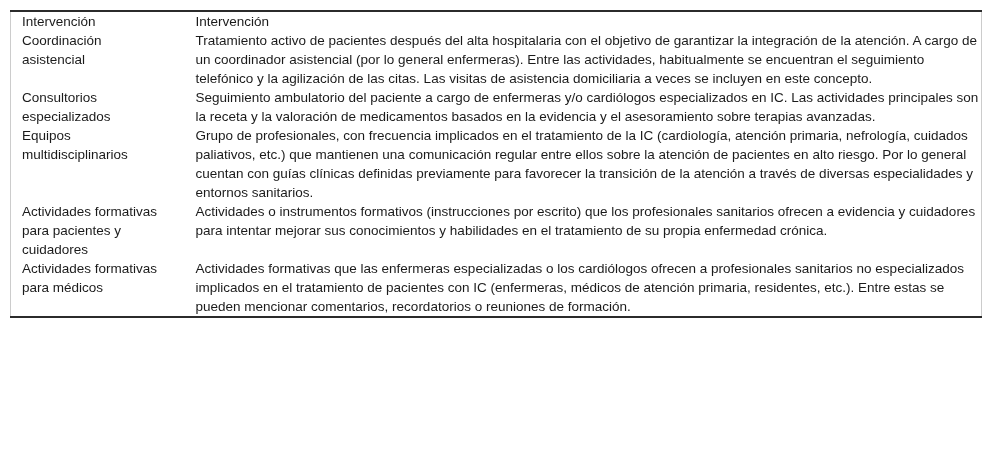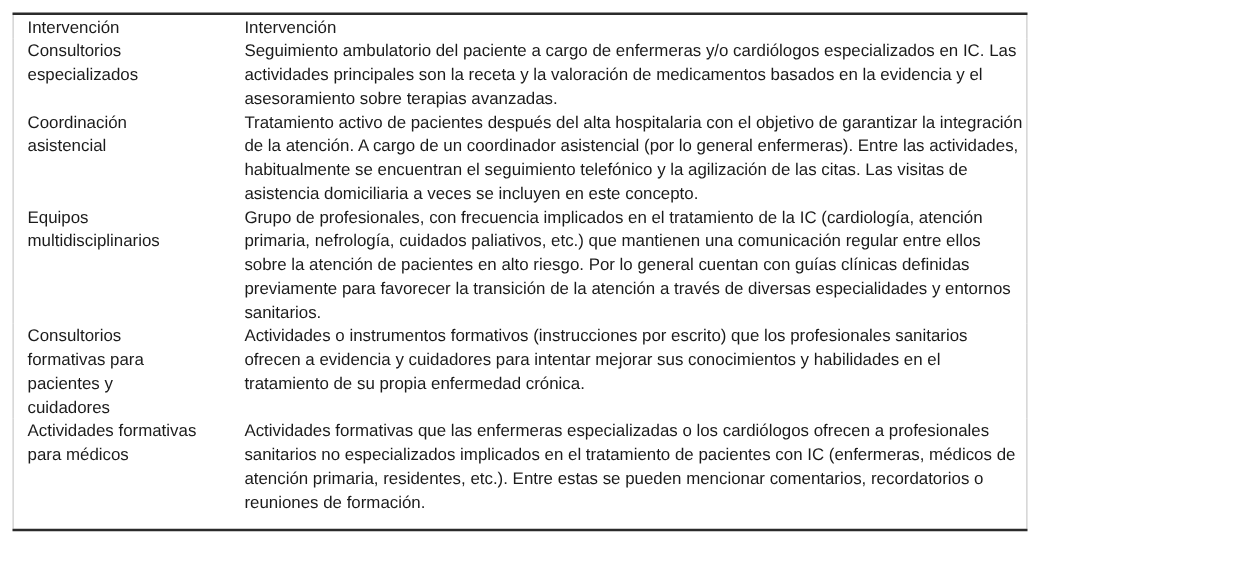--- a/index.html
+++ b/index.html
@@ -11,21 +11,21 @@
     width: 992px;
     height: 469px;
     font-family: "Liberation Sans", "DejaVu Sans", sans-serif;
     color: #1b1b1b;
     overflow: hidden;
   }
   .table-wrap {
     margin: 10px 10px 0 10px;
   }
   table.interventions {
-    width: 812px;
+    width: 972px;
     border-collapse: collapse;
     table-layout: fixed;
     border-top: 2px solid #2b2b2b;
     border-bottom: 2px solid #2b2b2b;
     border-left: 1px solid #cccccc;
     border-right: 1px solid #cccccc;
     font-size: 13.5px;
     line-height: 19px;
   }
   table.interventions col.c1 { width: 185px; }
@@ -42,53 +42,52 @@
   thead th.first,
   tbody td.first {
     padding-left: 11px;
     padding-right: 38px;
   }
   tbody td {
     padding-bottom: 8px;
     padding-right: 16px;
   }
   tbody tr:last-child td {
-    padding-bottom: 12px;
   }
 </style>
 </head>
 <body>
 
 <div class="table-wrap">
   <table class="interventions">
     <colgroup>
       <col class="c1">
       <col class="c2">
     </colgroup>
     <thead>
       <tr>
         <th class="first">Intervención</th>
         <th>Intervención</th>
       </tr>
     </thead>
     <tbody>
       <tr>
+        <td class="first">Coordinación asistencial</td>
+        <td>Tratamiento activo de pacientes después del alta hospitalaria con el objetivo de garantizar la integración de la atención. A cargo de un coordinador asistencial (por lo general enfermeras). Entre las actividades, habitualmente se encuentran el seguimiento telefónico y la agilización de las citas. Las visitas de asistencia domiciliaria a veces se incluyen en este concepto.</td>
+      </tr>
+      <tr>
         <td class="first">Consultorios especializados</td>
         <td>Seguimiento ambulatorio del paciente a cargo de enfermeras y/o cardiólogos especializados en IC. Las actividades principales son la receta y la valoración de medicamentos basados en la evidencia y el asesoramiento sobre terapias avanzadas.</td>
-      </tr>
-      <tr>
-        <td class="first">Coordinación asistencial</td>
-        <td>Tratamiento activo de pacientes después del alta hospitalaria con el objetivo de garantizar la integración de la atención. A cargo de un coordinador asistencial (por lo general enfermeras). Entre las actividades, habitualmente se encuentran el seguimiento telefónico y la agilización de las citas. Las visitas de asistencia domiciliaria a veces se incluyen en este concepto.</td>
       </tr>
       <tr>
         <td class="first">Equipos multidisciplinarios</td>
         <td>Grupo de profesionales, con frecuencia implicados en el tratamiento de la IC (cardiología, atención primaria, nefrología, cuidados paliativos, etc.) que mantienen una comunicación regular entre ellos sobre la atención de pacientes en alto riesgo. Por lo general cuentan con guías clínicas definidas previamente para favorecer la transición de la atención a través de diversas especialidades y entornos sanitarios.</td>
       </tr>
       <tr>
-        <td class="first">Consultorios formativas para pacientes y cuidadores</td>
+        <td class="first">Actividades formativas para pacientes y cuidadores</td>
         <td>Actividades o instrumentos formativos (instrucciones por escrito) que los profesionales sanitarios ofrecen a evidencia y cuidadores para intentar mejorar sus conocimientos y habilidades en el tratamiento de su propia enfermedad crónica.</td>
       </tr>
       <tr>
         <td class="first">Actividades formativas para médicos</td>
         <td>Actividades formativas que las enfermeras especializadas o los cardiólogos ofrecen a profesionales sanitarios no especializados implicados en el tratamiento de pacientes con IC (enfermeras, médicos de atención primaria, residentes, etc.). Entre estas se pueden mencionar comentarios, recordatorios o reuniones de formación.</td>
       </tr>
     </tbody>
   </table>
 </div>
 

